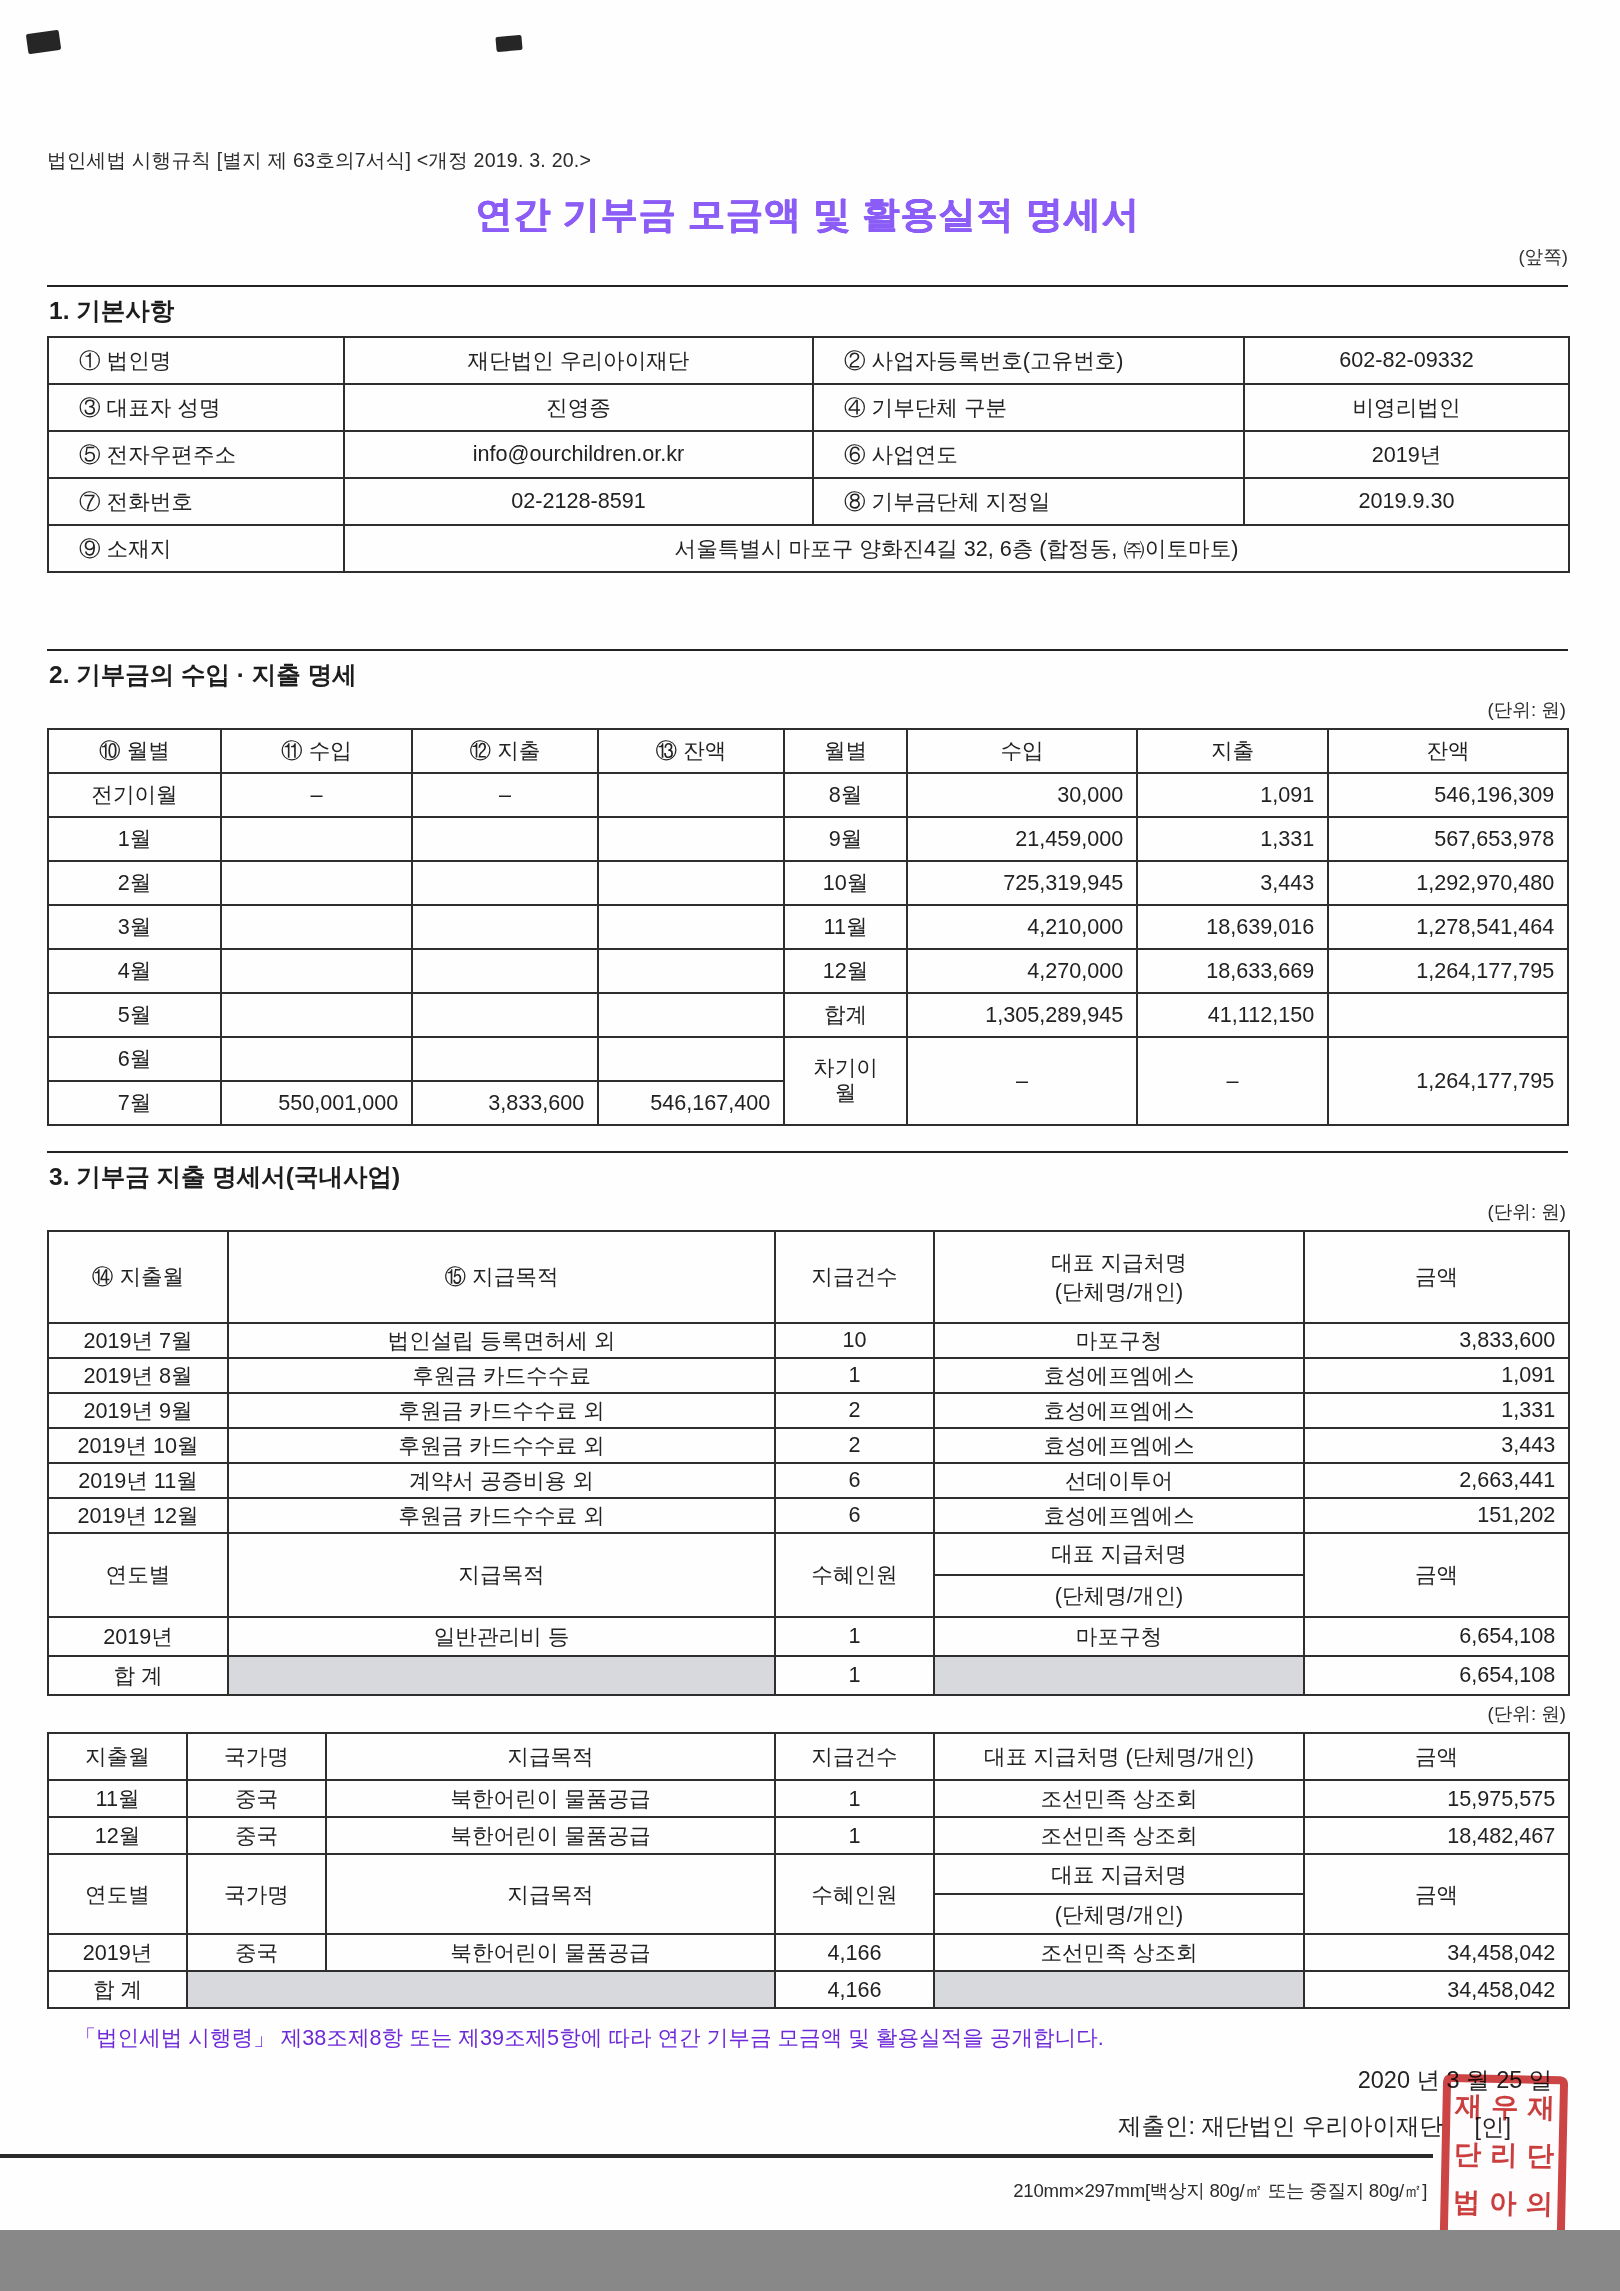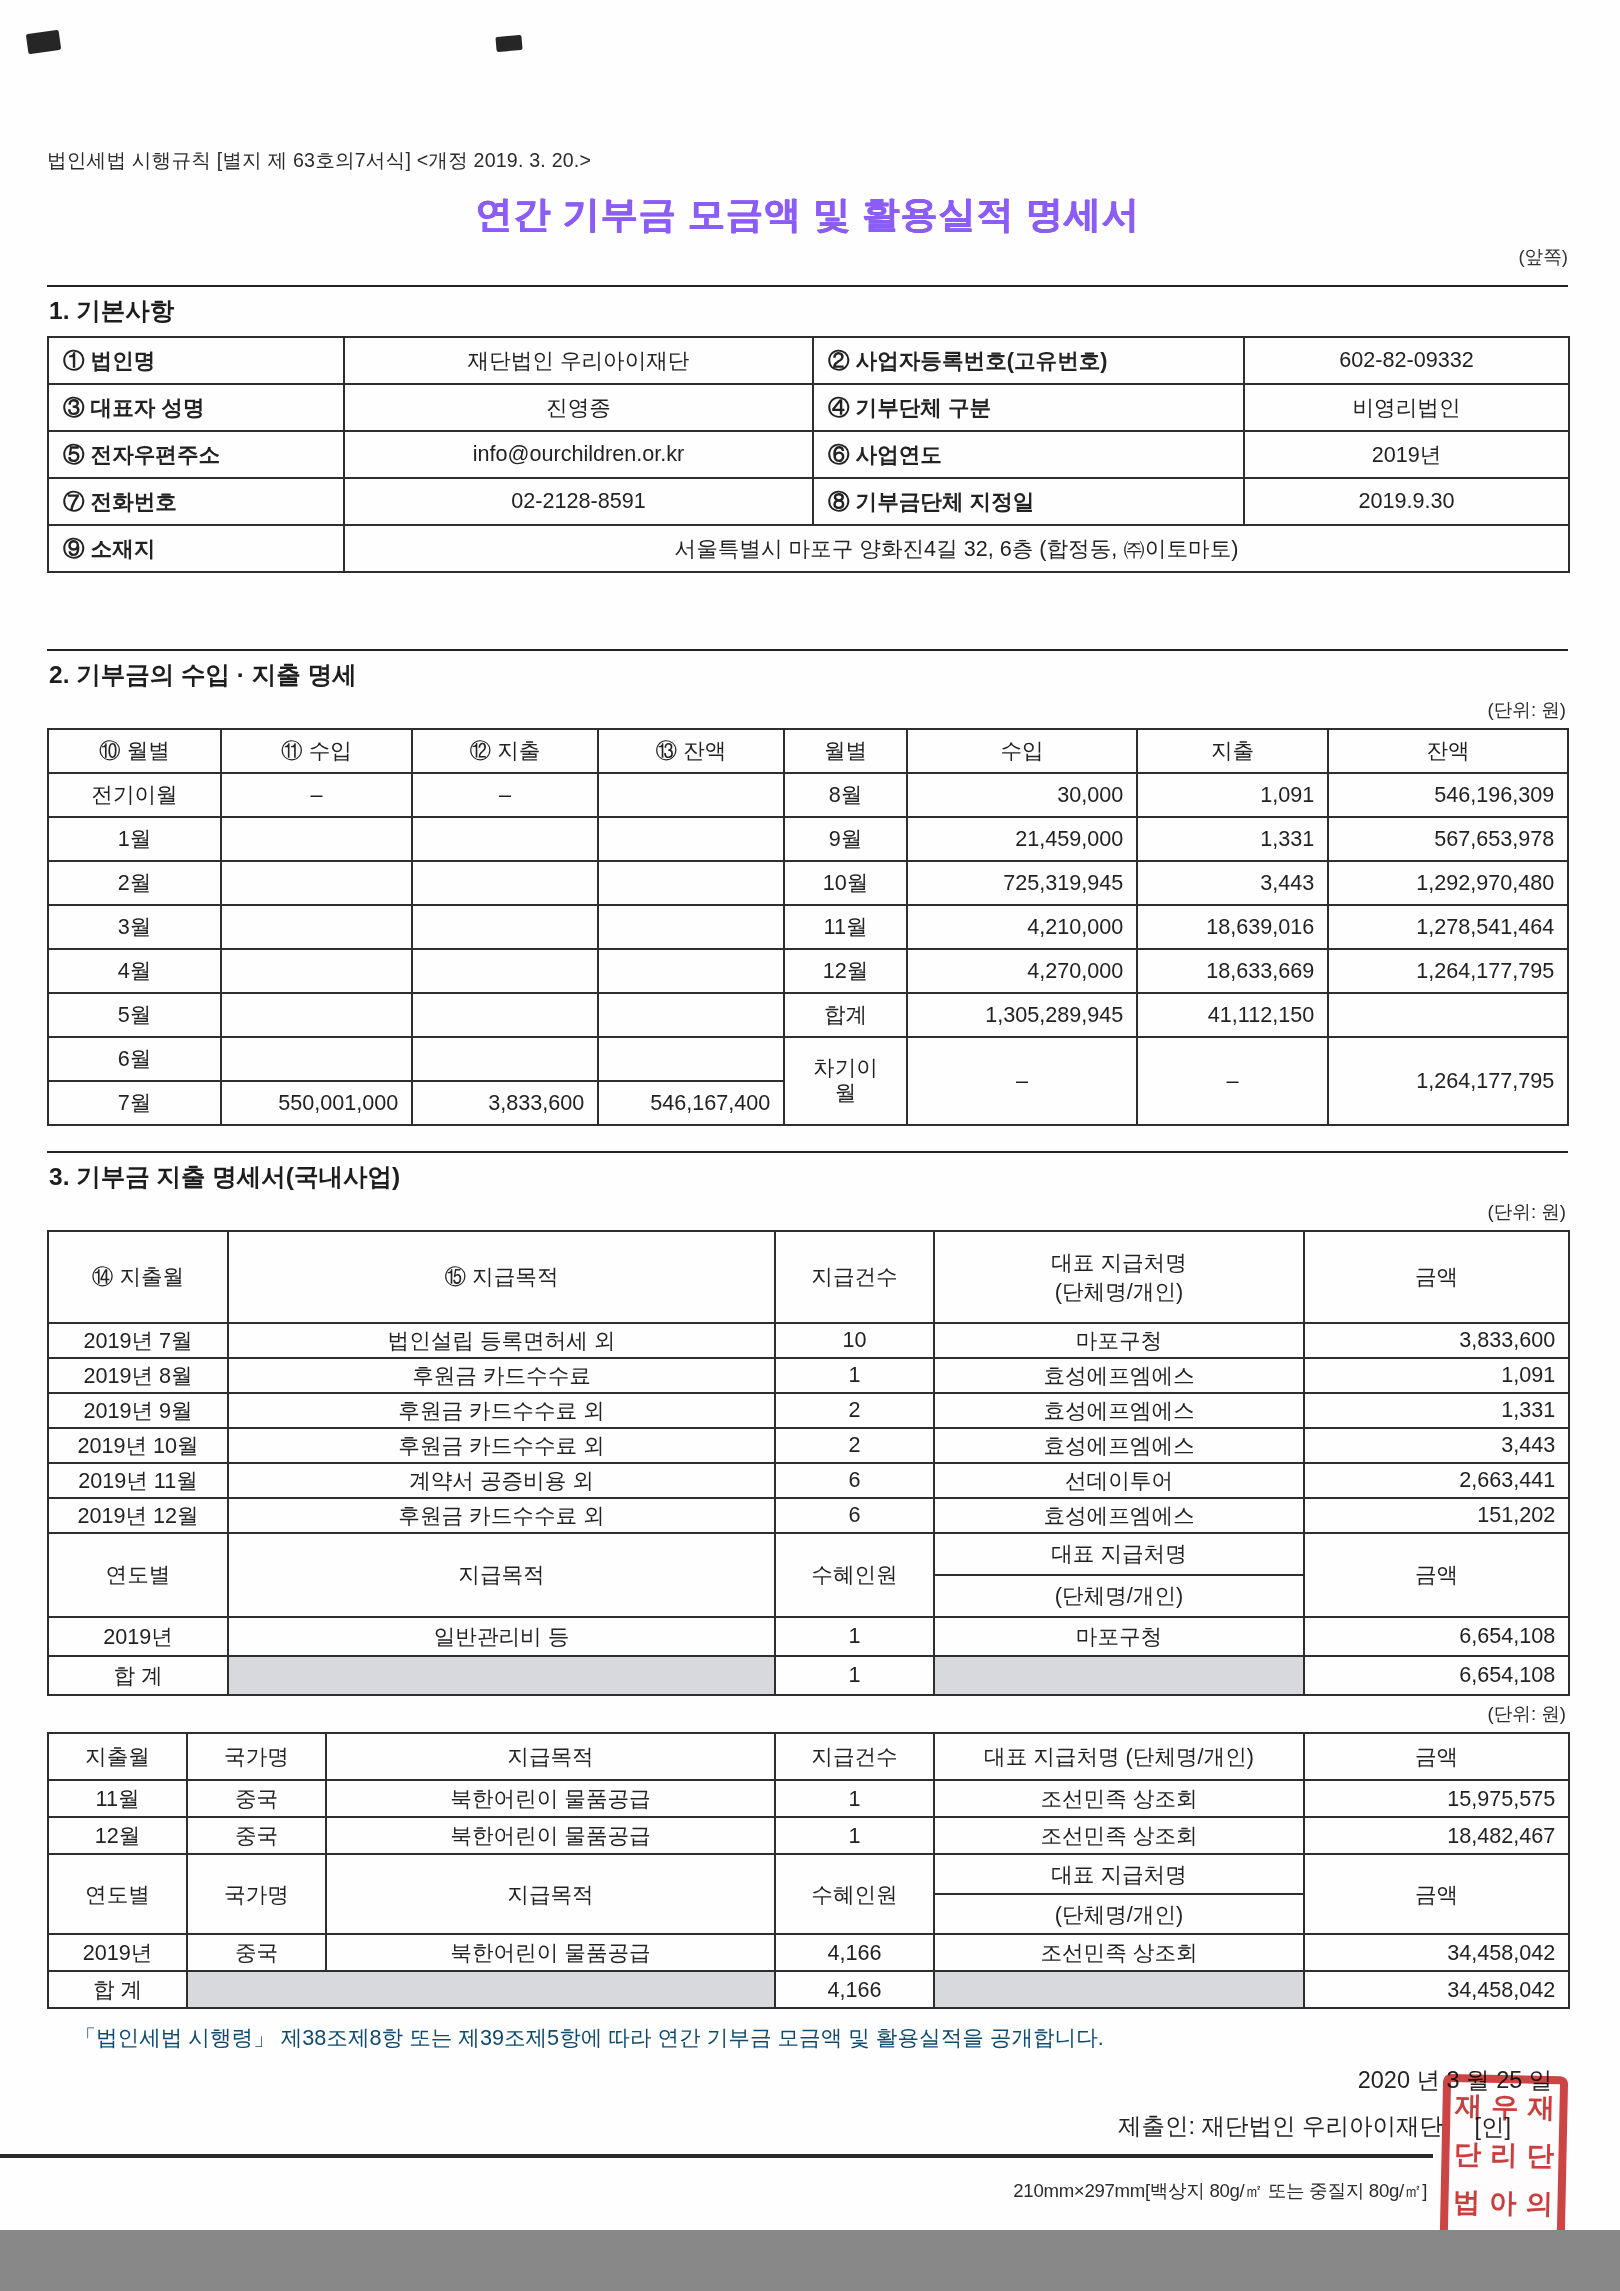--- a/index.html
+++ b/index.html
@@ -44,34 +44,34 @@
   .t2 td { height:42px; }
   .t3 .hd td { height:82px; }
   .t3 .dr td { height:33px; }
   .t3 .yr td { height:37px; }
   .t4 .hd td { height:45px; }
   .t4 .dr td { height:35px; }
   .t4 .hd2 td { height:78px; }
 
   .ctr { text-align:center; }
   .num { text-align:right; padding-right:12.7px; }
-  .lbl { text-align:left; padding-left:14px;font-weight:bold; }
+  .lbl { text-align:left; padding-left:30px; }
   .shade { background:#d7d9dd; }
 
   .narrow { width:71px; margin:0 auto; white-space:normal; line-height:1.15; text-align:center; }
 
   .twoline { line-height:1.3; text-align:center; white-space:normal; padding:3.9px 3.9px; }
   .twoline div { line-height:1.35; }
   .split { padding:0; }
   .split div { display:flex; align-items:center; justify-content:center; }
   .t3 .split div { height:40px; }
   .t4 .split div { height:38px; }
   .split div:first-child { border-bottom:2px solid #2e2e2e; }
 
-  .decl { margin-top:13.7px; font-size:21.6px; padding-left:27.4px; color:#0c4a6e; }
+  .decl { margin-top:13.7px; font-size:21.6px; padding-left:27.4px; color:#6d28d9; }
   .date-line { margin-top:11.8px; font-size:23.5px; text-align:right; padding-right:15.7px; color:#242424; }
   .submit-line { position:relative; margin-top:13.7px; font-size:23.5px; text-align:right; padding-right:125px; color:#242424; }
   .seal-bracket { position:absolute; right:57px; top:1px; font-size:23.5px; color:#242424; }
 
   .bottom-rule { position:absolute; left:0; top:2154px; width:1433px; height:3.9px; background:#2a2a2a; }
   .paper-spec {
     position:absolute; top:2178px; right:193px; font-size:18.6px;
     letter-spacing:-0.3px; color:#2b2b2b;
     font-family:"Liberation Sans", sans-serif;
   }

